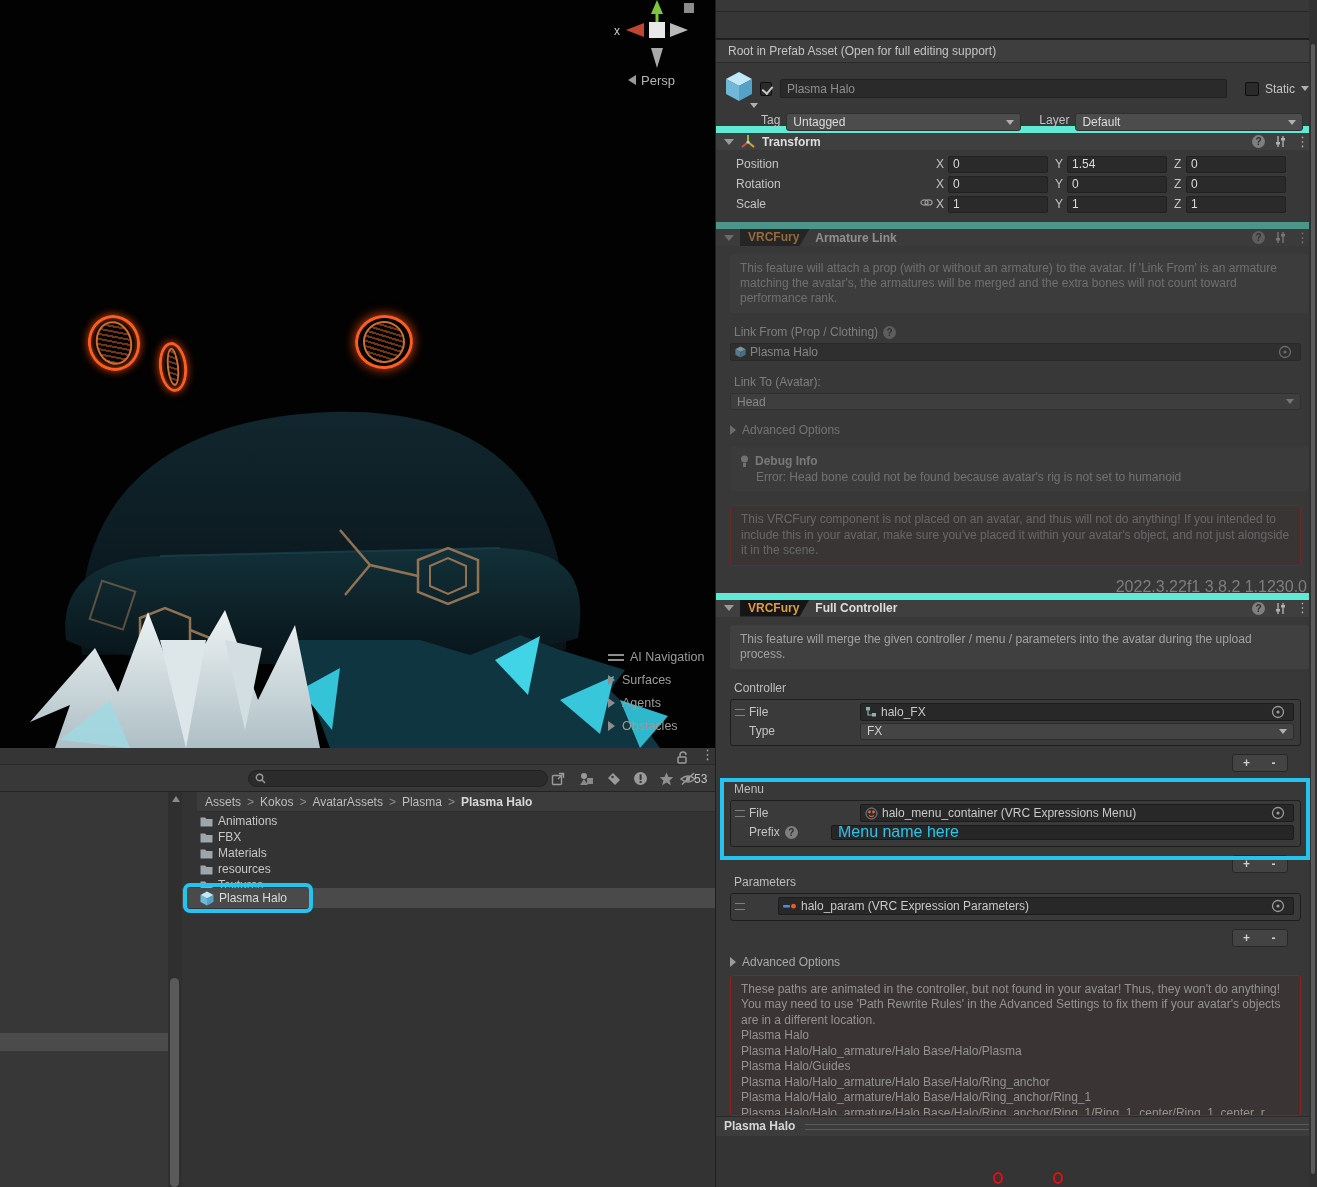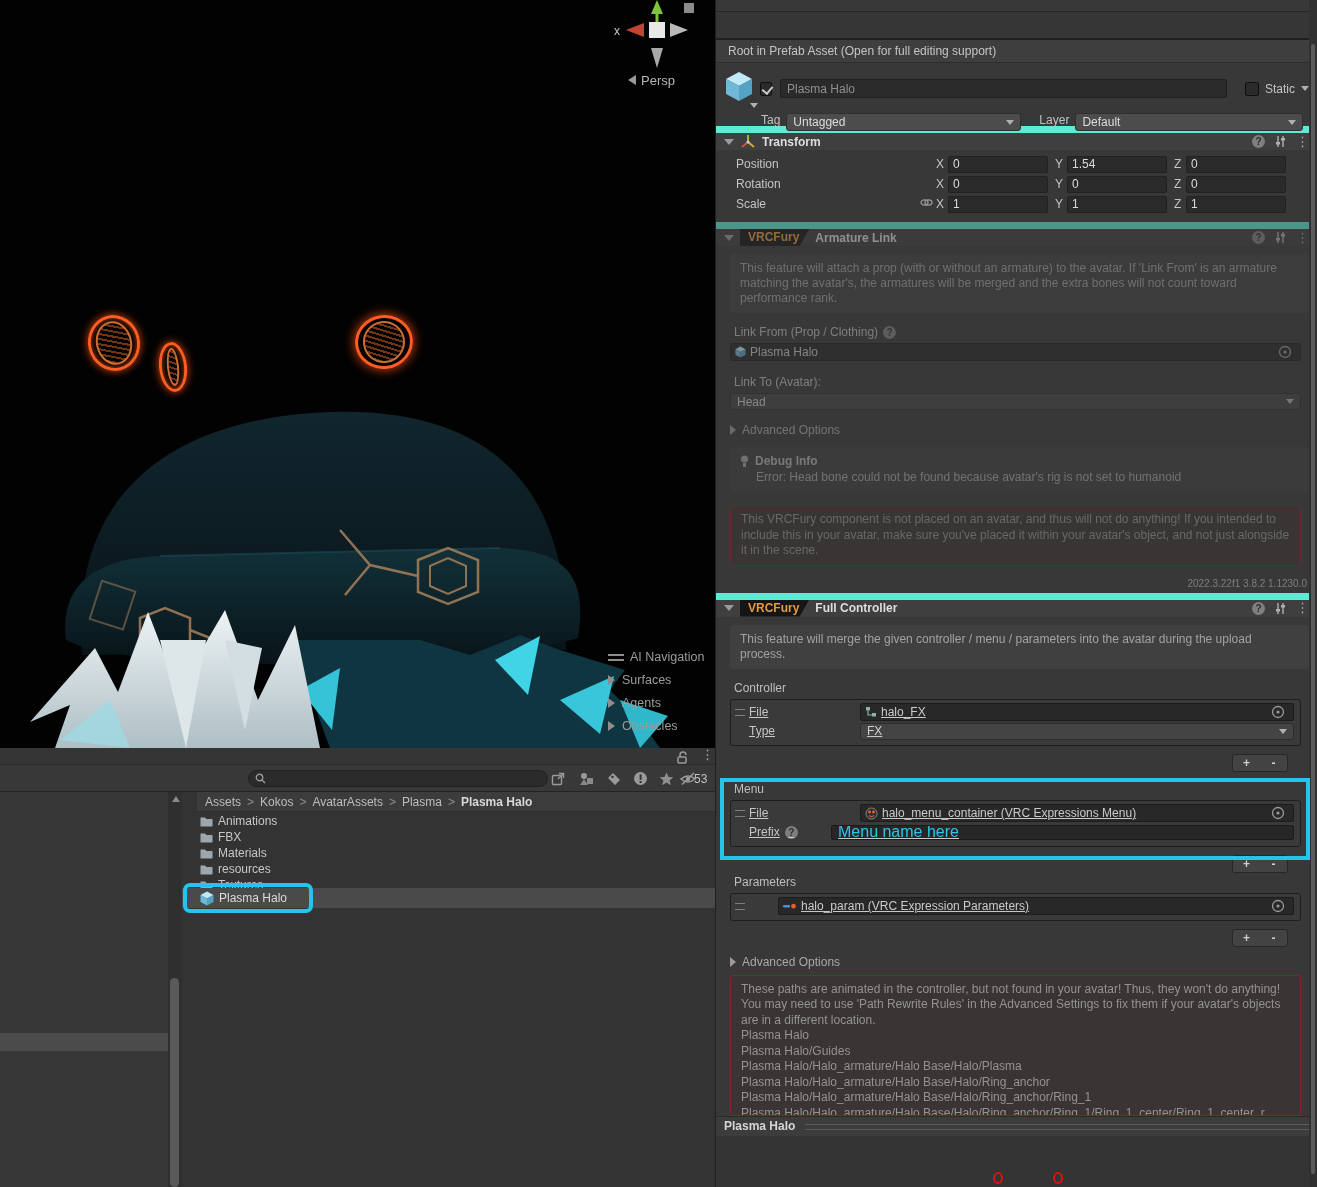--- a/index.html
+++ b/index.html
@@ -89,23 +89,23 @@
   .help-box { background:#404040; border-radius:3px; color:#a2a2a2; padding:7px 10px; line-height:15px; margin-bottom:12px; }
   .field-label { color:#bdbdbd; margin:10px 0 4px 4px; display:flex; align-items:center; gap:5px; }
   .obj-field { height:18px; background:#282828; border:1px solid #1c1c1c; border-radius:2px; display:flex; align-items:center; padding:0 4px; color:#c9c9c9; }
   .obj-field .picker { margin-left:auto; }
   .obj-field svg { margin-right:4px; }
   .wide-dd { height:17px; background:#444444; border:1px solid #2c2c2c; border-radius:3px; display:flex; align-items:center; justify-content:space-between; padding:0 6px; color:#cfcfcf; }
   .adv-row { display:flex; align-items:center; color:#a8a8a8; margin:13px 0 4px 0; }
   #debug-box { background:#3e3e3e; border-radius:3px; padding:6px 10px; margin:10px 0 14px 0; color:#a6a6a6; line-height:16px; }
   #debug-title-row { display:flex; align-items:center; gap:6px; font-weight:bold; color:#b4b4b4; }
   .red-box { border:1px solid #8e2121; border-radius:3px; background:#3a3434; padding:6px 10px; color:#939393; line-height:15.5px; }
-  #version-line { text-align:right; color:#7e7e7e; font-size:10px; padding:2px 10px 3px 12px; height:17px; }
-
-  .group-box { background:#3a3a3a; border:1px solid #1e1e1e; border-radius:3px; margin:4px 8px 0 0; padding:3px 6px 4px 4px;text-decoration:underline; }
+  #version-line { text-align:right; color:#7e7e7e; font-size:16px; padding:2px 10px 3px 12px; height:17px; }
+
+  .group-box { background:#3a3a3a; border:1px solid #1e1e1e; border-radius:3px; margin:4px 8px 0 0; padding:3px 6px 4px 4px; }
   .g-row { display:flex; align-items:center; height:19px; }
   .g-handle { width:14px; color:#7d7d7d; font-size:10px; letter-spacing:0; }
   .g-handle::before { content:""; display:block; width:10px; height:5px; border-top:1.5px solid #7d7d7d; border-bottom:1.5px solid #7d7d7d; }
   .g-label { width:82px; color:#c4c4c4; display:flex; align-items:center; gap:5px; }
   .g-field { flex:1;margin-left:29px; }
   .pm-box { width:56px; height:18px; margin:8px 21px 2px auto; background:#434343; border:1px solid #272727; border-radius:3px; display:flex; }
   .pm-box span { flex:1; text-align:center; line-height:16px; color:#cfcfcf; font-weight:bold; }
   #menu-wrap { position:relative; margin-top:10px; }
   #menu-annotation-box { position:absolute; left:-10px; right:-1px; top:-4px; bottom:-13px; border:4px solid #24c4ee; pointer-events:none; z-index:5; }
   .prefix-input { flex:1; height:15px; background:#262626; border:1px solid #1a1a1a; border-radius:2px; color:#2bc6ea; font-size:16px; padding:0 6px; font-family:"Liberation Sans",sans-serif; outline:none; }
@@ -604,22 +604,22 @@
       </div>
 
       <div class="adv-row" style="margin:8px 0 6px 0">
         <span class="fold-closed"></span>
         <span>Advanced Options</span>
       </div>
 
       <div class="red-box" id="paths-box">
         <div>These paths are animated in the controller, but not found in your avatar! Thus, they won't do anything! You may need to use 'Path Rewrite Rules' in the Advanced Settings to fix them if your avatar's objects are in a different location.</div>
         <div class="path-line">Plasma Halo</div>
+        <div class="path-line">Plasma Halo/Halo_armature/Halo Base/Halo/Plasma</div>
         <div class="path-line">Plasma Halo/Guides</div>
-        <div class="path-line">Plasma Halo/Halo_armature/Halo Base/Halo/Plasma</div>
         <div class="path-line">Plasma Halo/Halo_armature/Halo Base/Halo/Ring_anchor</div>
         <div class="path-line">Plasma Halo/Halo_armature/Halo Base/Halo/Ring_anchor/Ring_1</div>
         <div class="path-line">Plasma Halo/Halo_armature/Halo Base/Halo/Ring_anchor/Ring_1/Ring_1_center/Ring_1_center_r</div>
 
       </div>
     </div>
   </div>
 
   <div id="preview-bar">
     <span id="preview-title">Plasma Halo</span>

